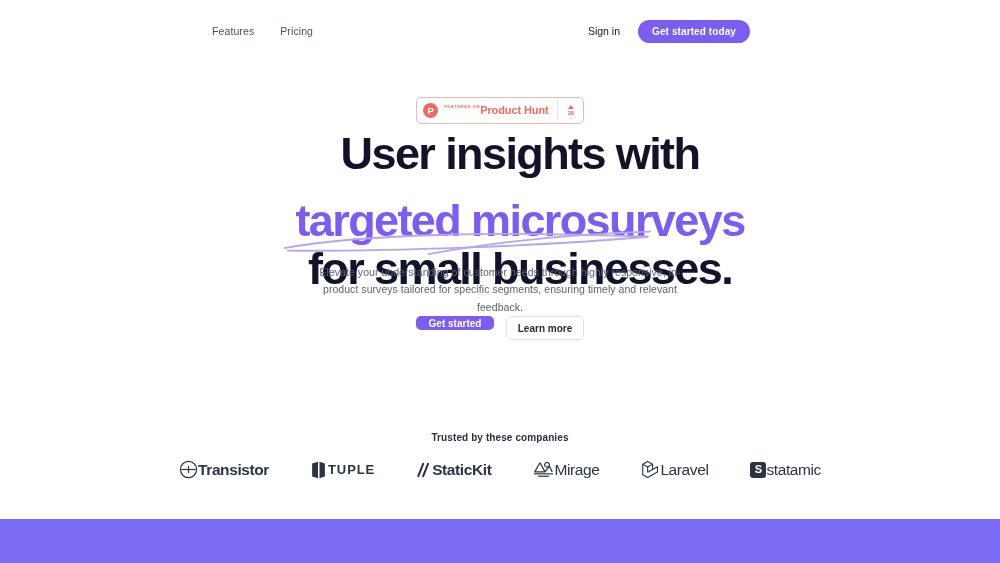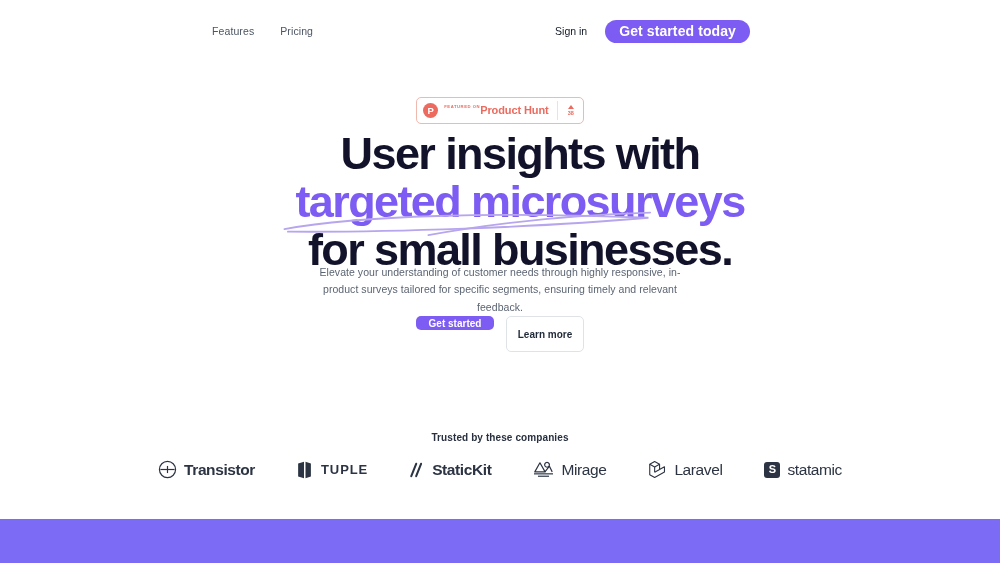--- a/index.html
+++ b/index.html
@@ -54,21 +54,21 @@
     margin-left: 25px;
   }
   .cta-pill {
     display: inline-flex;
     align-items: center;
     justify-content: center;
     height: 23px;
     padding: 0 14px;
     background: #7c5cf2;
     color: #ffffff;
-    font-size: 14px;
+    font-size: 10px;
     font-weight: 600;
     border-radius: 999px;
     border: none;
     cursor: pointer;
     white-space: nowrap;
     letter-spacing: 0.1px;
   }
 
   
   .ph-wrap {
@@ -144,20 +144,21 @@
     letter-spacing: -1.6px;
     line-height: 1.07;
     color: #12122b;
     padding-left: 40px;
   }
   .hl {
     position: relative;
     display: inline-block;
     color: #7c5cf2;
     white-space: nowrap;
+    margin-top: 19px;
   }
   .hl .swoosh {
     position: absolute;
     left: -14px;
     right: -14px;
     bottom: -10px;
     height: 26px;
     pointer-events: none;
     overflow: visible;
   }
@@ -196,21 +197,21 @@
     border: none;
     border-radius: 5px;
     cursor: pointer;
     white-space: nowrap;
   }
   .btn-secondary {
     display: inline-flex;
     align-items: center;
     justify-content: center;
     width: 78px;
-    height: 36px;
+    height: 24px;
     background: #fff;
     color: #1f2937;
     font-size: 10px;
     font-weight: 600;
     border: 1px solid #dfe3e8;
     border-radius: 5px;
     cursor: pointer;
     white-space: nowrap;
   }
 
@@ -230,21 +231,20 @@
     top: 460px;
     left: 0; right: 0;
     display: flex;
     justify-content: center;
     align-items: center;
     gap: 42px;
   }
   .logo {
     display: flex;
     align-items: center;
-    gap: 7px;
     color: #2c3443;
   }
   .logo-name {
     font-size: 15.5px;
     letter-spacing: -0.4px;
     white-space: nowrap;
     line-height: 1;
   }
   .logo-name.semi { font-weight: 600; }
   .logo-name.bold { font-weight: 700; }

